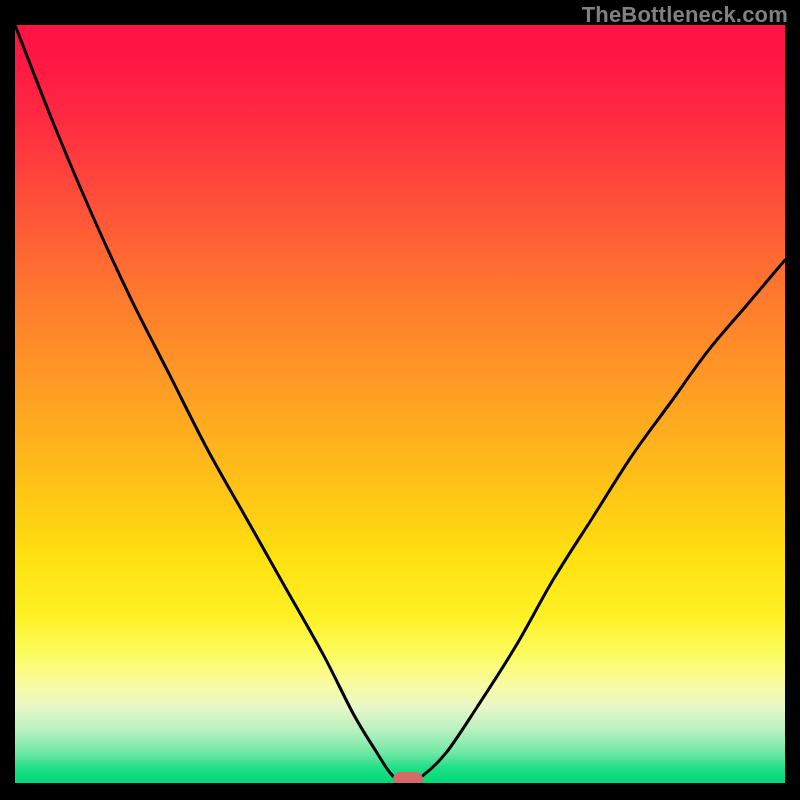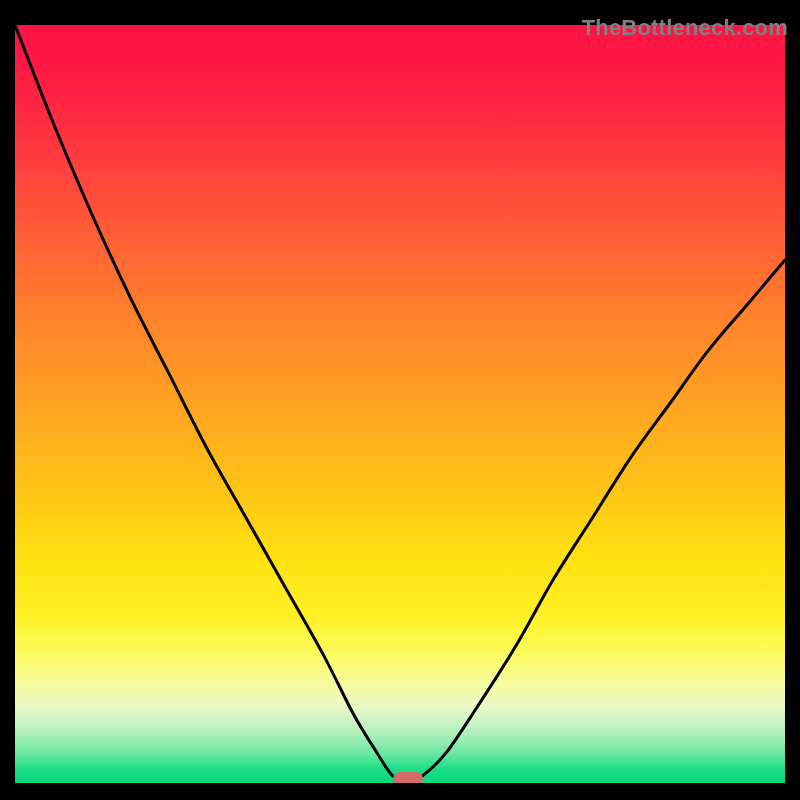--- a/index.html
+++ b/index.html
@@ -19,21 +19,20 @@
   }
   .watermark {
     position: absolute;
     top: 2px;
     right: 12px;
     color: #808080;
     font-size: 22px;
     font-weight: 600;
     letter-spacing: 0.2px;
     z-index: 10;
-    margin-top: 13px;
   }
   .plot-area {
     position: absolute;
     left: 15px;
     top: 25px;
     width: 770px;
     height: 758px;
     overflow: hidden;
   }
   

